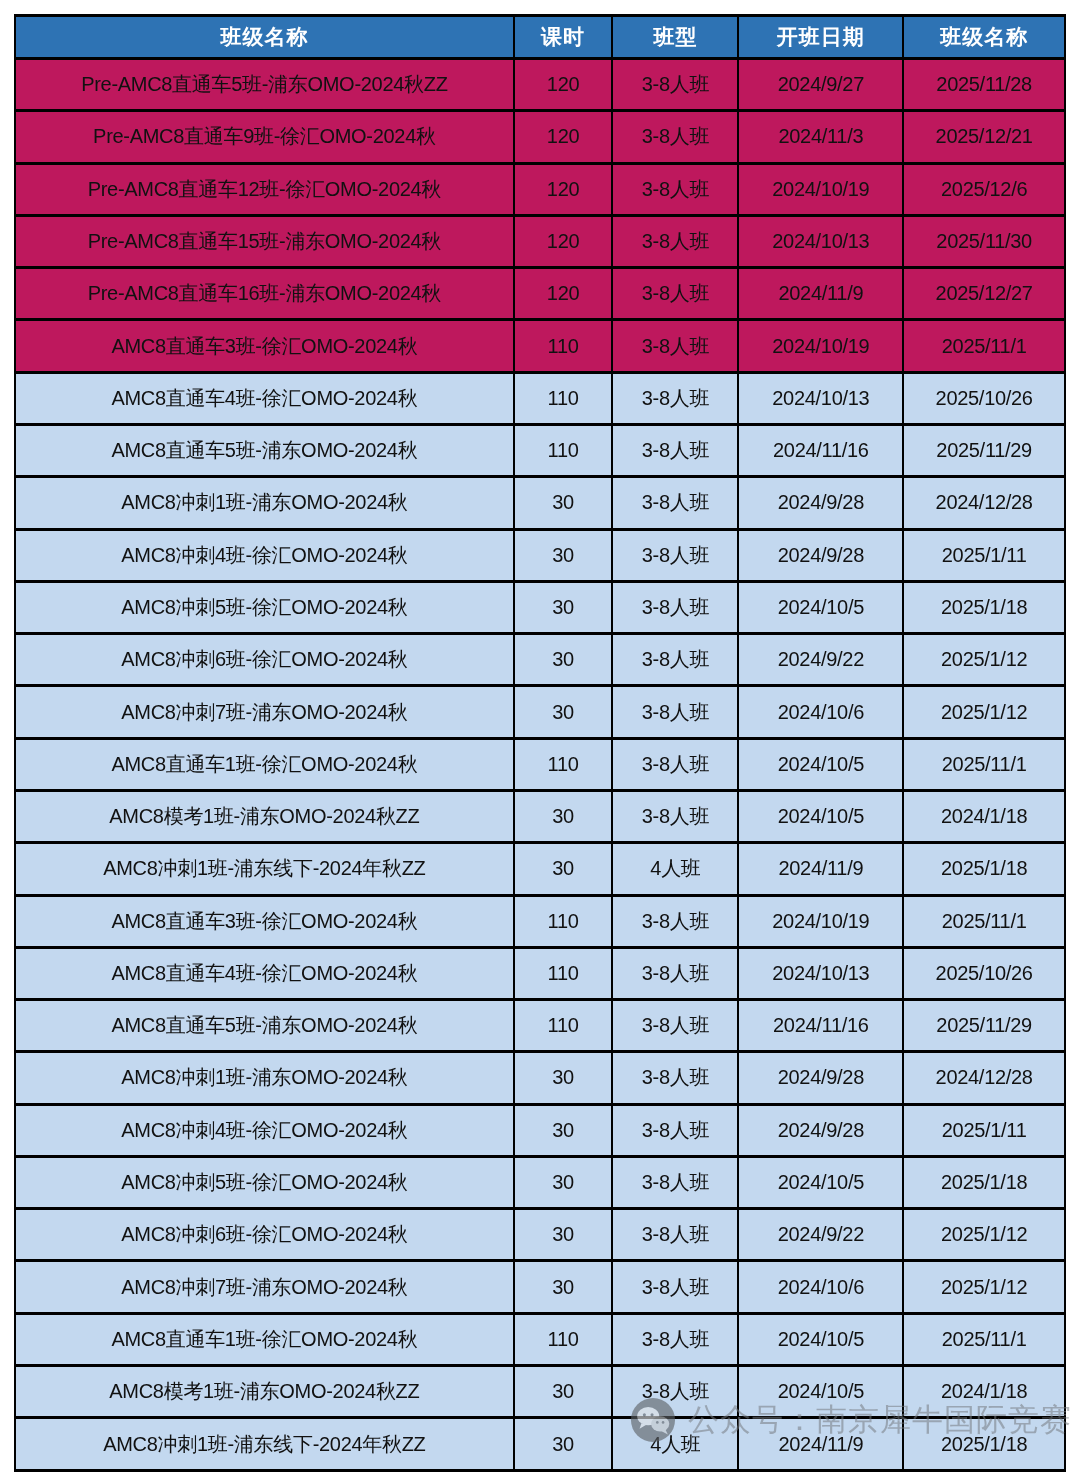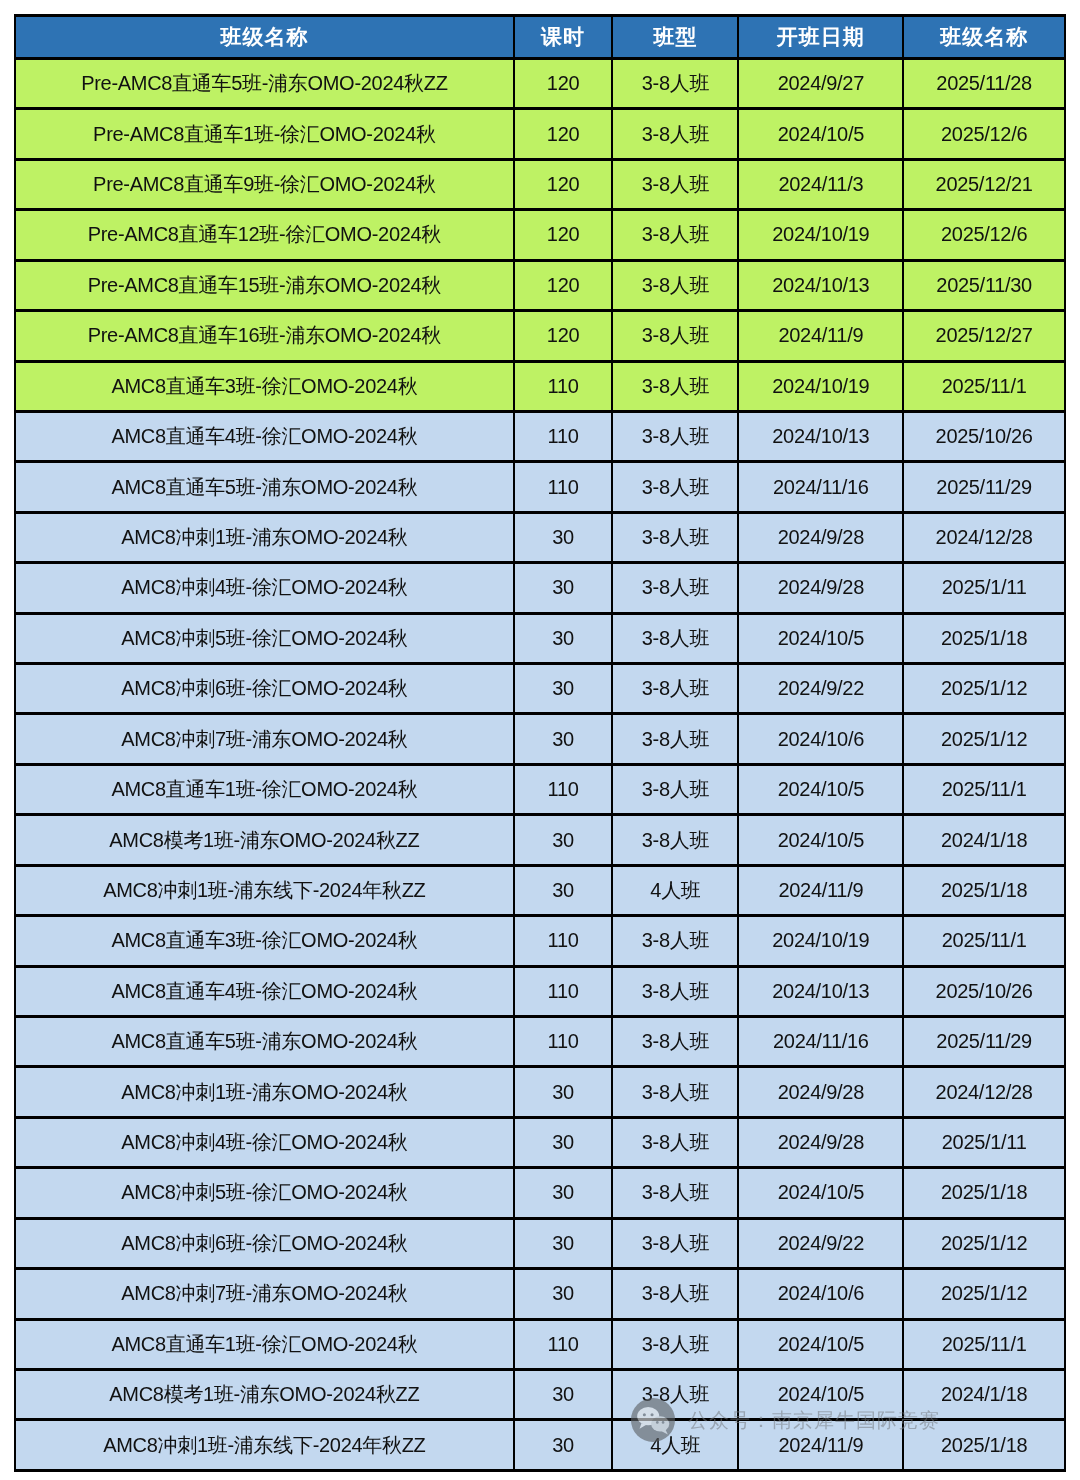--- a/index.html
+++ b/index.html
@@ -44,42 +44,42 @@
     font-weight: bold;
     height: 40px;
     letter-spacing: 1px;
   }
   table.class-table td {
     font-size: 20px;
     color: #111111;
     height: 40px;
     letter-spacing: -0.3px;
   }
-  tr.shade-light td  { background: #bef264; }
+  tr.shade-light td  { background: #be185d; }
   tr.shade-medium td { background: #C3D8EF; }
 
   .watermark {
     position: absolute;
     left: 630px;
     top: 1394px;
     height: 52px;
     display: flex;
     align-items: center;
     gap: 12px;
     z-index: 5;
     pointer-events: none;
   }
   .watermark .wm-icon {
     width: 46px;
     height: 46px;
     display: inline-block;
     opacity: 0.62;
   }
   .watermark .wm-text {
-    font-size: 20px;
+    font-size: 31px;
     color: rgba(118, 124, 130, 0.55);
     letter-spacing: 1px;
     white-space: nowrap;
   }
 </style>
 </head>
 <body>
 
 <div class="page">
 
@@ -100,27 +100,20 @@
           <th>班级名称</th>
         </tr>
     </thead>
     <tbody>
         <tr class="shade-light">
           <td>Pre-AMC8直通车5班-浦东OMO-2024秋ZZ</td>
           <td>120</td>
           <td>3-8人班</td>
           <td>2024/9/27</td>
           <td>2025/11/28</td>
-        </tr>
-        <tr class="shade-light">
-          <td>Pre-AMC8直通车1班-徐汇OMO-2024秋</td>
-          <td>120</td>
-          <td>3-8人班</td>
-          <td>2024/10/5</td>
-          <td>2025/12/6</td>
         </tr>
         <tr class="shade-light">
           <td>Pre-AMC8直通车9班-徐汇OMO-2024秋</td>
           <td>120</td>
           <td>3-8人班</td>
           <td>2024/11/3</td>
           <td>2025/12/21</td>
         </tr>
         <tr class="shade-light">
           <td>Pre-AMC8直通车12班-徐汇OMO-2024秋</td>

